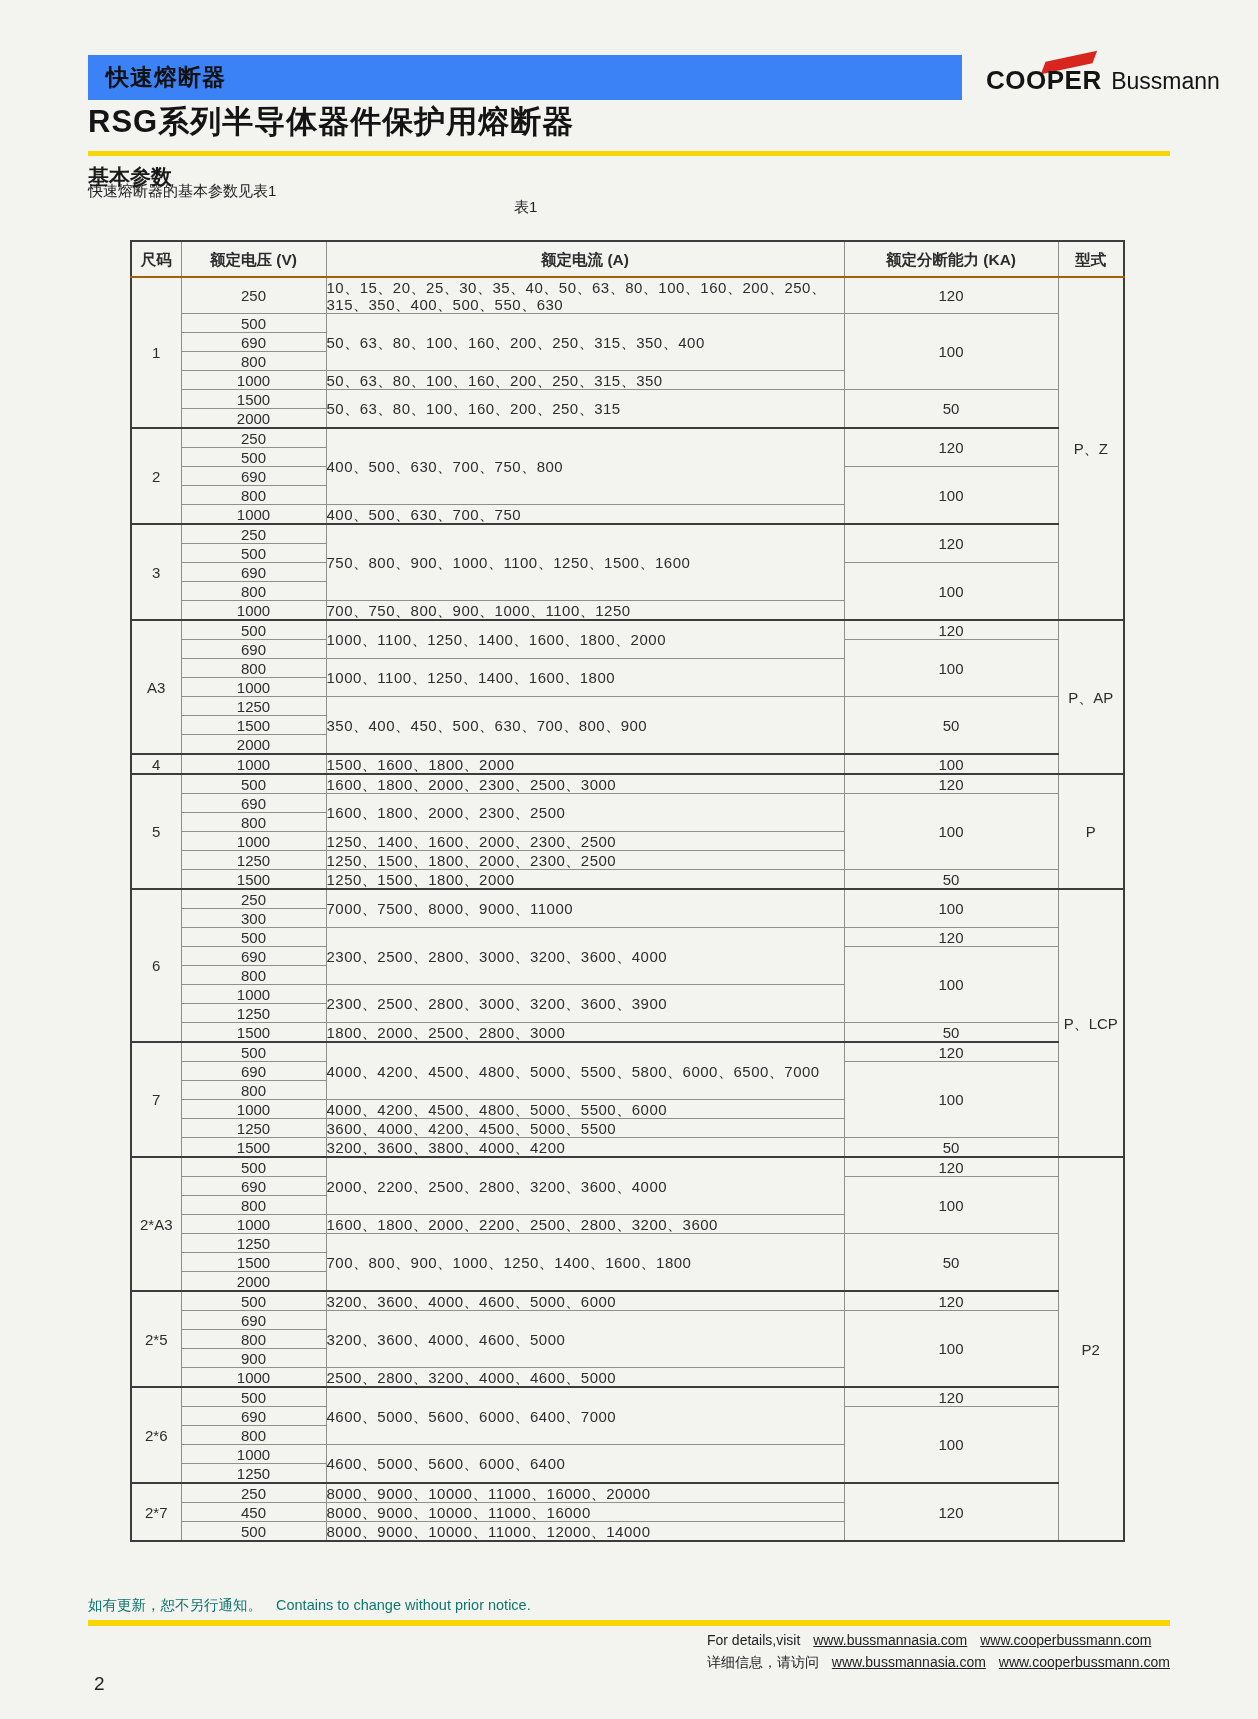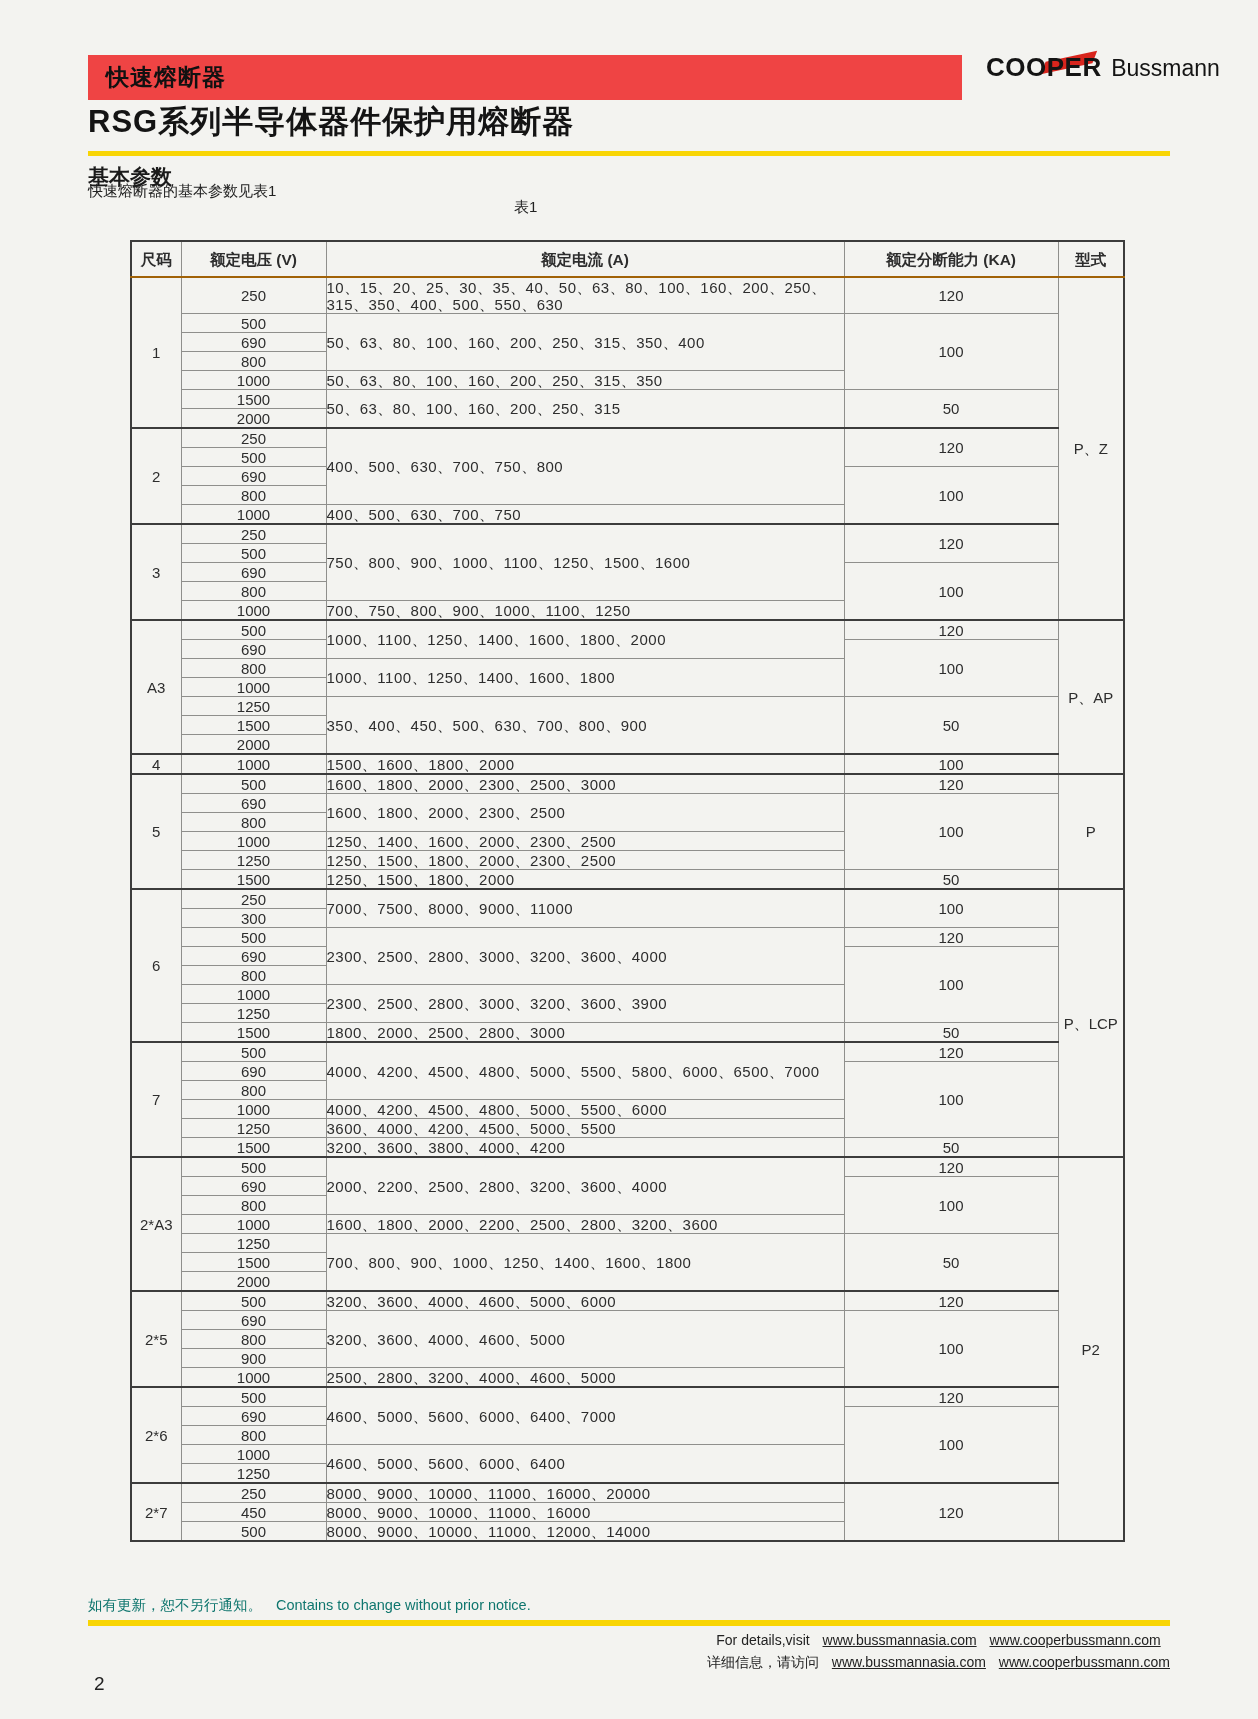--- a/index.html
+++ b/index.html
@@ -5,30 +5,30 @@
   html,body{margin:0;padding:0;background:#e8e8e6;}
   .page{
     position:relative;width:1258px;height:1719px;margin:0 auto;
     background:#f3f3f0;
     font-family:"Liberation Sans","DejaVu Sans",sans-serif;
     color:#222;overflow:hidden;
   }
   
   .topbar{
     position:absolute;left:88px;top:55px;width:874px;height:45px;
-    background:#ef4444;display:flex;align-items:center;padding-left:18px;
+    background:#3b82f6;display:flex;align-items:center;padding-left:18px;
     box-sizing:border-box;
   }
   .topbar .cat{font-size:23px;font-weight:bold;color:#111;letter-spacing:1px;}
   .logo{position:absolute;left:986px;top:56px;width:190px;height:46px;}
   .logo .flag{
     position:absolute;left:60px;top:0px;width:46px;height:13px;
     background:#d8251d;transform:skewX(-32deg) rotate(-14deg);
   }
-  .logo .lrow{position:absolute;left:0;bottom:19px;white-space:nowrap;}
+  .logo .lrow{position:absolute;left:0;bottom:6px;white-space:nowrap;}
   .logo .cooper{font-size:26px;font-weight:bold;color:#141414;letter-spacing:0.5px;}
   .logo .bussmann{font-size:23px;color:#141414;margin-left:5px;}
   .title{
     position:absolute;left:88px;top:101px;font-size:31px;font-weight:bold;
     color:#141414;letter-spacing:1px;white-space:nowrap;
   }
   .rule{position:absolute;left:88px;width:1082px;background:#f8d505;}
   .rule-top{top:151px;height:5px;}
   .rule-bottom{top:1620px;height:6px;}
   .section-h{position:absolute;left:88px;top:163px;font-size:21px;font-weight:bold;color:#1a1a1a;}
@@ -49,21 +49,21 @@
   th{
     font-size:15.5px;font-weight:bold;height:33px;
     border-top:2px solid #3c3c3c;border-bottom:2px solid #a16207;
   }
   td{height:17px;}
   td.cur{text-align:left;padding-left:0;padding-right:2px;letter-spacing:0.5px;}
   tr.blk > td{border-top:2px solid #3c3c3c;}
   
   .note{position:absolute;left:88px;top:1596px;font-size:14.5px;color:#0f766e;}
   .note .en{margin-left:14px;}
-  .links{position:absolute;right:88px;top:1629px;text-align:center;font-size:14px;line-height:22px;color:#222;}
+  .links{position:absolute;right:88px;top:1629px;text-align:left;font-size:14px;line-height:22px;color:#222;}
   .links a{color:#222;text-decoration:underline;margin-left:9px;cursor:pointer;}
   .pagenum{position:absolute;left:94px;top:1673px;font-size:19px;color:#222;}
 </style>
 </head>
 <body>
 
 <div class="page">
 
   <div class="topbar">
     <span class="cat">快速熔断器</span>

